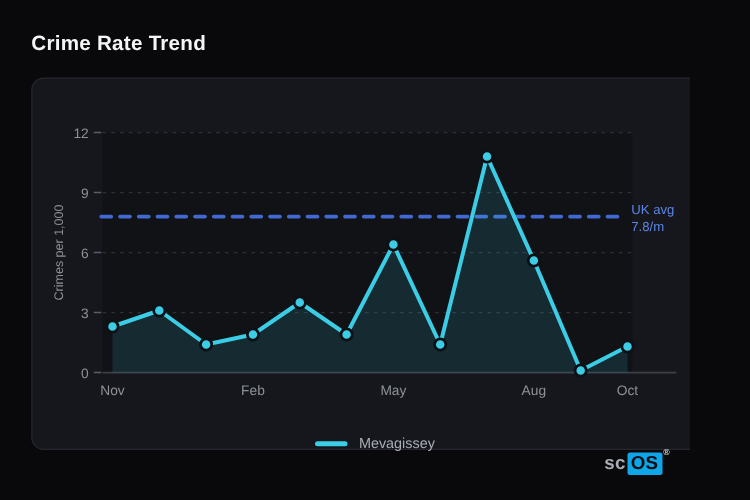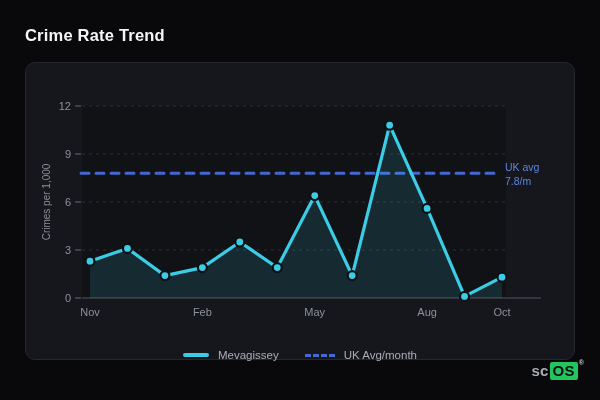--- a/index.html
+++ b/index.html
@@ -1,34 +1,34 @@
 <!DOCTYPE html>
 <html><head>
 <meta charset="utf-8">
 <style>
   html,body{margin:0;padding:0;background:#09090b;}
-  .page{position:relative;width:600px;height:400px;background:#09090b;overflow:hidden;
+  .page{position:relative;width:552px;height:400px;background:#09090b;overflow:hidden;
         font-family:"Liberation Sans",sans-serif;-webkit-font-smoothing:antialiased;}
   .page-title{position:absolute;left:25px;top:26px;margin:0;font-size:16.5px;font-weight:700;
         color:#f4f5f7;letter-spacing:.2px;}
   .delta{position:absolute;right:22px;top:30px;font-size:12px;white-space:nowrap;}
   .delta .arrow{color:#2ecc71;font-weight:400;margin-right:2px;}
   .delta .pct{color:#2ecc71;font-weight:700;}
   .delta .ctx{color:#8a8f96;margin-left:4px;}
   .card{position:absolute;left:25px;top:62px;width:550px;height:298px;background:#15171c;
         border:1px solid #26282e;border-radius:10px;box-sizing:border-box;}
   .card svg{position:absolute;left:0;top:0;display:block;}
   .legend{position:absolute;left:0;top:349px;width:600px;display:flex;justify-content:center;
         align-items:center;gap:26px;font-size:11.5px;color:#a9aeb5;}
   .legend .item{display:flex;align-items:center;gap:9px;}
   .swatch-solid{display:inline-block;width:26px;height:3.5px;border-radius:2px;background:#3bcde6;}
   .swatch-dashed{display:inline-block;width:30px;height:0;border-top:3px dashed #4169d1;}
   .brand{position:absolute;right:17px;top:362px;font-size:15px;color:#a9adb3;font-weight:600;
         letter-spacing:.2px;}
-  .brand .os{background:#22c55e;color:#0c0d10;font-weight:700;padding:0 3px 1px 3px;
+  .brand .os{background:#0ea5e9;color:#0c0d10;font-weight:700;padding:0 3px 1px 3px;
         border-radius:2px;margin-left:1px;}
   .brand .reg{font-size:7px;color:#c9ccd1;vertical-align:top;position:relative;top:-3px;left:1px;}
 </style>
 </head>
 <body>
 
 <div class="page">
 
   <h1 class="page-title">Crime Rate Trend</h1>
 
@@ -75,23 +75,19 @@
         <circle cx="438.54545454545456" cy="233.4" r="4.5" fill="#3bcde6" stroke="#0d1014" stroke-width="2.2"></circle>
         <circle cx="476" cy="214.2" r="4.5" fill="#3bcde6" stroke="#0d1014" stroke-width="2.2"></circle>
       </svg>
   </div>
 
   <div class="legend">
     <div class="item">
       <span class="swatch-solid"></span>
       <span>Mevagissey</span>
     </div>
-    <div class="item">
-      <span class="swatch-dashed"></span>
-      <span>UK Avg/month</span>
-    </div>
   </div>
 
   <div class="brand">
     <span>sc</span><span class="os">OS</span><span class="reg">®</span>
   </div>
 
 </div>
 
 </body></html>

